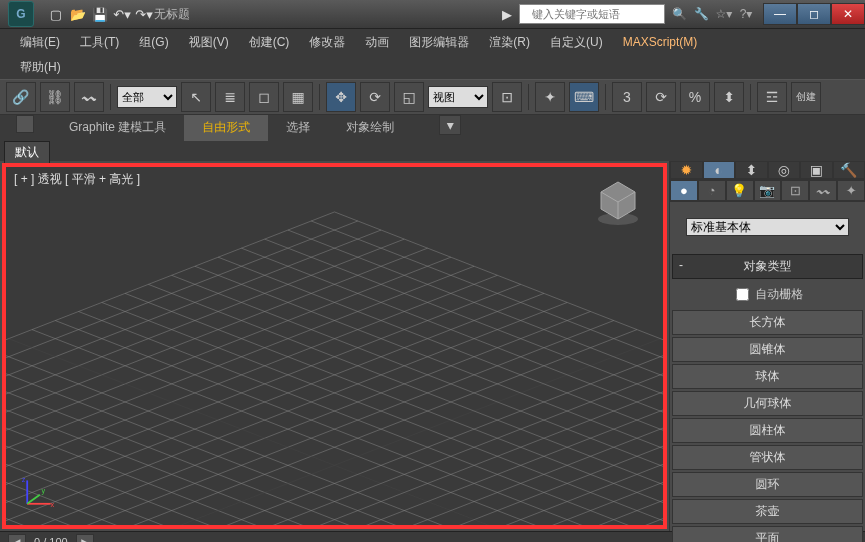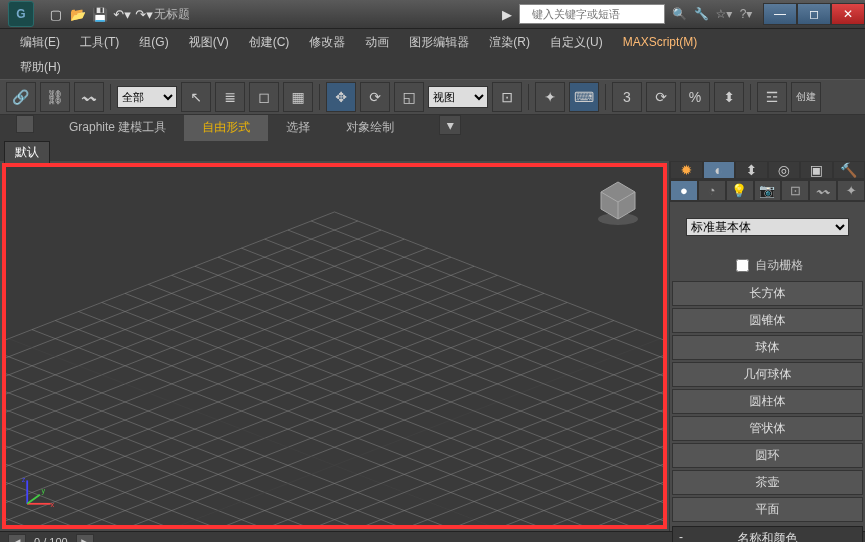--- a/index.html
+++ b/index.html
@@ -145,20 +145,21 @@
     </div>
   <div class="tbtn" style="width:20px;height:18px;margin-left:10px">▾</div>
 </div>
 
 <div class="defrow">
     <span class="deftab">默认</span>
   </div>
 
 <div class="workarea">
   <div class="viewport">
+    <div class="vplabel">[ + ] 透视 [ 平滑 + 高光 ]</div>
     <svg class="grid" viewBox="0 0 640 360">
       <g stroke="#888" stroke-width="0.5" fill="none" id="gridlines">
           <line x1="-335.20000000000005" y1="300" x2="320" y2="554.8" stroke="#8a8a8a"></line>
           <line x1="-335.20000000000005" y1="300" x2="320" y2="45.20000000000002" stroke="#8a8a8a"></line>
           <line x1="-311.80000000000007" y1="290.9" x2="343.4" y2="545.7" stroke="#8a8a8a"></line>
           <line x1="-311.80000000000007" y1="309.1" x2="343.4" y2="54.30000000000001" stroke="#8a8a8a"></line>
           <line x1="-288.4" y1="281.8" x2="366.8" y2="536.6" stroke="#8a8a8a"></line>
           <line x1="-288.4" y1="318.2" x2="366.8" y2="63.400000000000006" stroke="#8a8a8a"></line>
           <line x1="-265" y1="272.7" x2="390.2" y2="527.5" stroke="#8a8a8a"></line>
           <line x1="-265" y1="327.3" x2="390.2" y2="72.50000000000003" stroke="#8a8a8a"></line>
@@ -242,20 +243,21 @@
     <div class="subtabs">
       <div class="spt act">●</div>
       <div class="spt">◔</div>
       <div class="spt">💡</div>
       <div class="spt">📷</div>
       <div class="spt">⊡</div>
       <div class="spt">〰</div>
       <div class="spt">✦</div>
     </div>
     <select class="catsel"><option>标准基本体</option></select>
+    <div class="rollhdr">对象类型</div>
     <div class="chkrow"><label><input type="checkbox" style=""> <span>自动栅格</span></label></div>
     <div class="btngrid" id="primgrid">
         <div class="pbtn">长方体</div>
         <div class="pbtn">圆锥体</div>
         <div class="pbtn">球体</div>
         <div class="pbtn">几何球体</div>
         <div class="pbtn">圆柱体</div>
         <div class="pbtn">管状体</div>
         <div class="pbtn">圆环</div>
         <div class="pbtn">茶壶</div>

